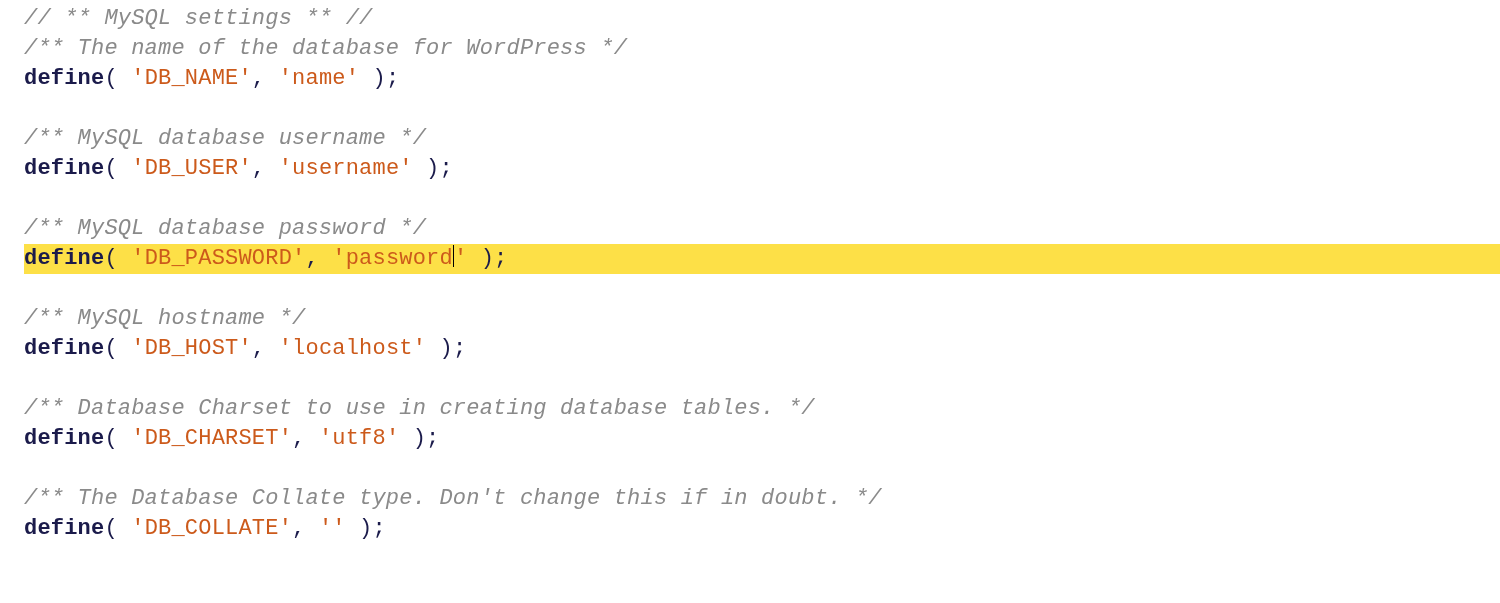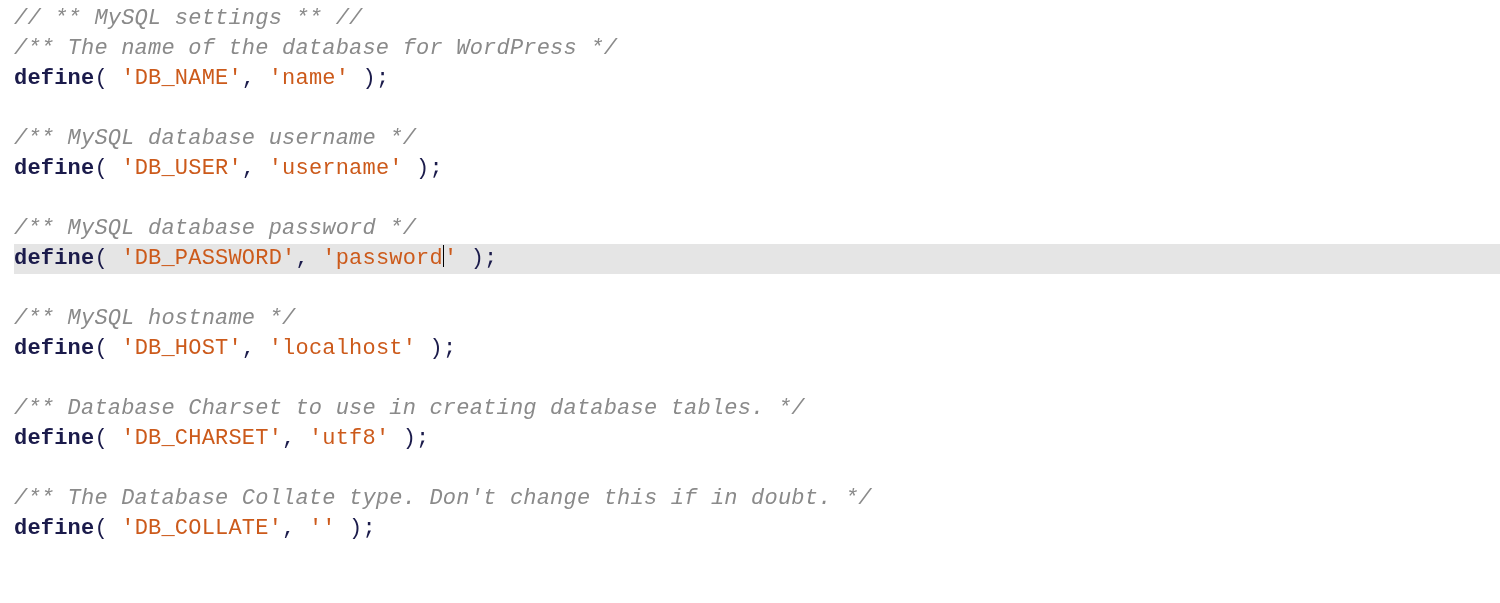--- a/index.html
+++ b/index.html
@@ -5,30 +5,30 @@
   html, body {
     margin: 0;
     padding: 0;
     background: #ffffff;
     width: 1500px;
     height: 603px;
     overflow: hidden;
   }
   pre.editor {
     margin: 0;
-    padding: 4px 0 0 14px;
+    padding: 4px 0 0 24px;
     font-family: "Menlo", "Consolas", "Courier New", monospace;
     font-size: 22px;
     line-height: 30px;
     white-space: pre;
     color: #1b1b4b;
     letter-spacing: 0.2px;
   }
   .line { display: block; }
-  .line.hl { background: #e5e5e5; }
+  .line.hl { background: #fde047; }
   .comment { color: #8a8a8a; font-style: italic; }
   .keyword { color: #1b1b4b; font-weight: bold; }
   .string  { color: #cc5a1b; }
   .punct   { color: #1b1b4b; }
   .caret {
     display: inline-block;
     width: 0;
     border-left: 1.5px solid #000;
     height: 22px;
     vertical-align: -3px;

